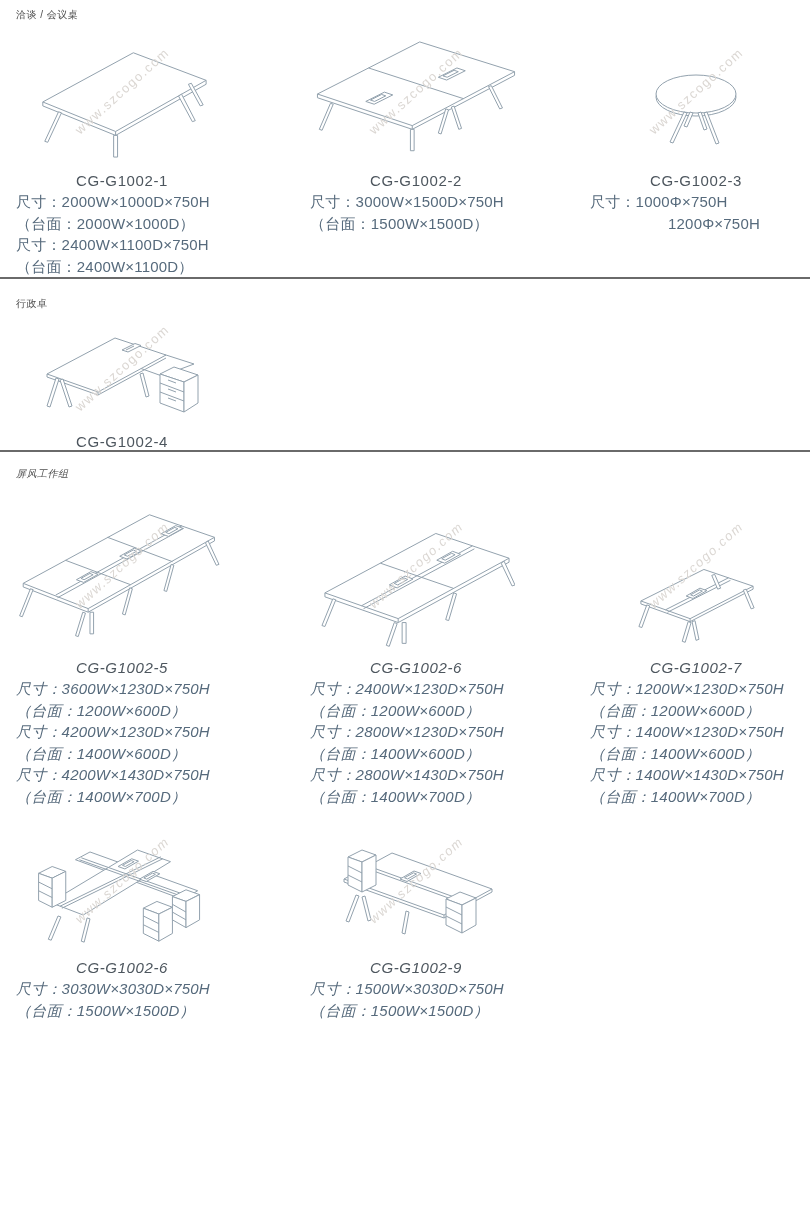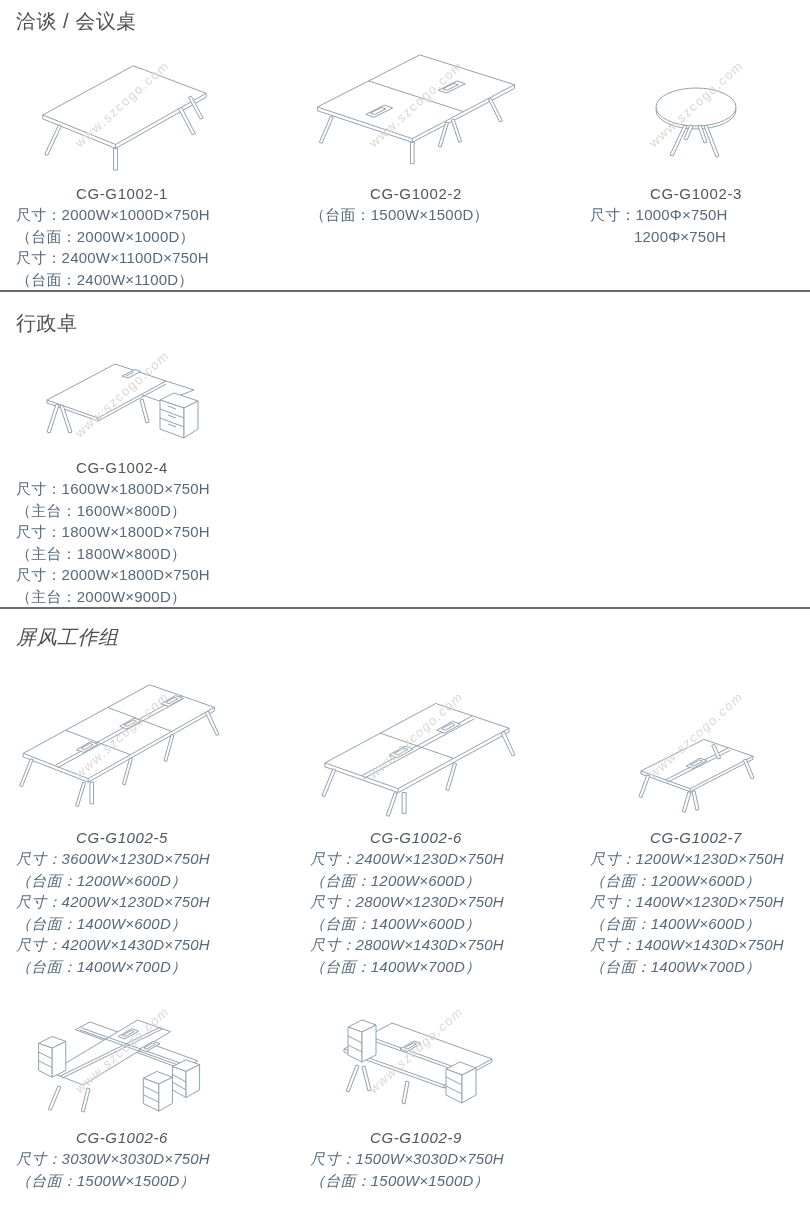--- a/index.html
+++ b/index.html
@@ -3,37 +3,37 @@
 <meta charset="utf-8">
 <style>
   html,body{margin:0;padding:0;}
   body{
     width:810px;height:1211px;background:#ffffff;overflow:hidden;
     font-family:"Liberation Sans","DejaVu Sans",sans-serif;
     -webkit-font-smoothing:antialiased;
   }
   .wrap{padding:0 16px;}
   .sec{display:block;}
-  .sec-head{font-size:20px;color:#4f4f4f;letter-spacing:.5px;}
+  .sec-head{font-size:10px;color:#4f4f4f;letter-spacing:.5px;}
   .sec1{padding-top:8px;}
   .sec2{padding-top:18px;}
   .sec3{padding-top:15px;font-style:italic;}
   .divider{height:2px;background:#6a6a6a;width:810px;}
   .grid{display:grid;grid-template-columns:294px 280px 204px;align-items:start;}
   .card{display:flex;flex-direction:column;}
   .inner{width:212px;display:flex;flex-direction:column;align-items:center;}
   .figbox{position:relative;display:flex;align-items:flex-end;justify-content:center;width:100%;}
   .r1 .figbox{height:132px;margin-top:6px;}
   .sec2 .figbox{height:102px;margin-top:8px;}
   .r3 .figbox{height:158px;margin-top:8px;}
   .r4 .figbox{height:128px;margin-top:12px;}
   .model{font-size:15px;color:#4d565e;letter-spacing:.6px;margin-top:12px;text-align:center;white-space:nowrap;}
   .dims{margin-top:2px;font-size:15px;color:#566a7c;line-height:21.5px;letter-spacing:.2px;}
   .dims div{white-space:nowrap;}
-  .dims .indent{padding-left:44px;}
+  .dims .indent{padding-left:44px;text-align:center;}
   .wm{
     position:absolute;left:50%;top:48%;
     transform:translate(-50%,-50%) rotate(-42deg);
     font-size:13px;color:#dbd7d3;letter-spacing:1.5px;white-space:nowrap;
     pointer-events:none;
   }
   svg{display:block;}
   svg *{vector-effect:non-scaling-stroke;}
   .ln{stroke:#93a2ae;fill:none;stroke-width:1;}
   .fc{stroke:#93a2ae;fill:#ffffff;stroke-width:1;}
@@ -83,20 +83,21 @@
             <path class="fc" d="M22,76 L10,104 L13,105 L25,77 Z"></path>
             <path class="fc" d="M108,104 L108,127 L112,127 L112,104 Z"></path>
             <path class="fc" d="M146,82 L138,108 L141,109 L149,83 Z"></path>
             <path class="fc" d="M152,80 L160,104 L163,103 L155,79 Z"></path>
             <path class="fc" d="M192,58 L204,82 L207,81 L195,57 Z"></path>
           </svg>
         </div>
         <div class="model">CG-G1002-2</div>
       </div>
       <div class="dims">
+        <div>尺寸：3000W×1500D×750H</div>
         <div>（台面：1500W×1500D）</div>
       </div>
     </div>
 
     <div class="card">
       <div class="inner">
         <div class="figbox">
           <span class="wm">www.szcogo.com</span>
           <svg width="100" height="92" viewBox="0 0 100 92">
             <ellipse class="fc" cx="50" cy="29" rx="40" ry="19"></ellipse>
@@ -138,28 +139,20 @@
             <path class="fc" d="M118,55 L118,84 L142,93 L142,63 Z"></path>
             <path class="fc" d="M142,93 L156,84 L156,56 L142,63 Z"></path>
             <path class="ln" d="M118,64 L142,73 M118,73 L142,82"></path>
             <path class="ln" d="M126,61 L134,64 M126,70 L134,73 M126,79 L134,82"></path>
             <path class="fc" d="M14,59 L5,87 L8,88 L17,60 Z"></path>
             <path class="fc" d="M18,61 L27,88 L30,87 L21,60 Z"></path>
             <path class="fc" d="M98,55 L104,78 L107,77 L101,54 Z"></path>
           </svg>
         </div>
         <div class="model">CG-G1002-4</div>
-      </div>
-      <div class="dims">
-        <div>尺寸：1600W×1800D×750H</div>
-        <div>（主台：1600W×800D）</div>
-        <div>尺寸：1800W×1800D×750H</div>
-        <div>（主台：1800W×800D）</div>
-        <div>尺寸：2000W×1800D×750H</div>
-        <div>（主台：2000W×900D）</div>
       </div>
     </div>
     <div></div>
       <div></div>
   </div>
 </div>
 
 <div class="divider"></div>
 
 <div class="wrap sec sec3">

